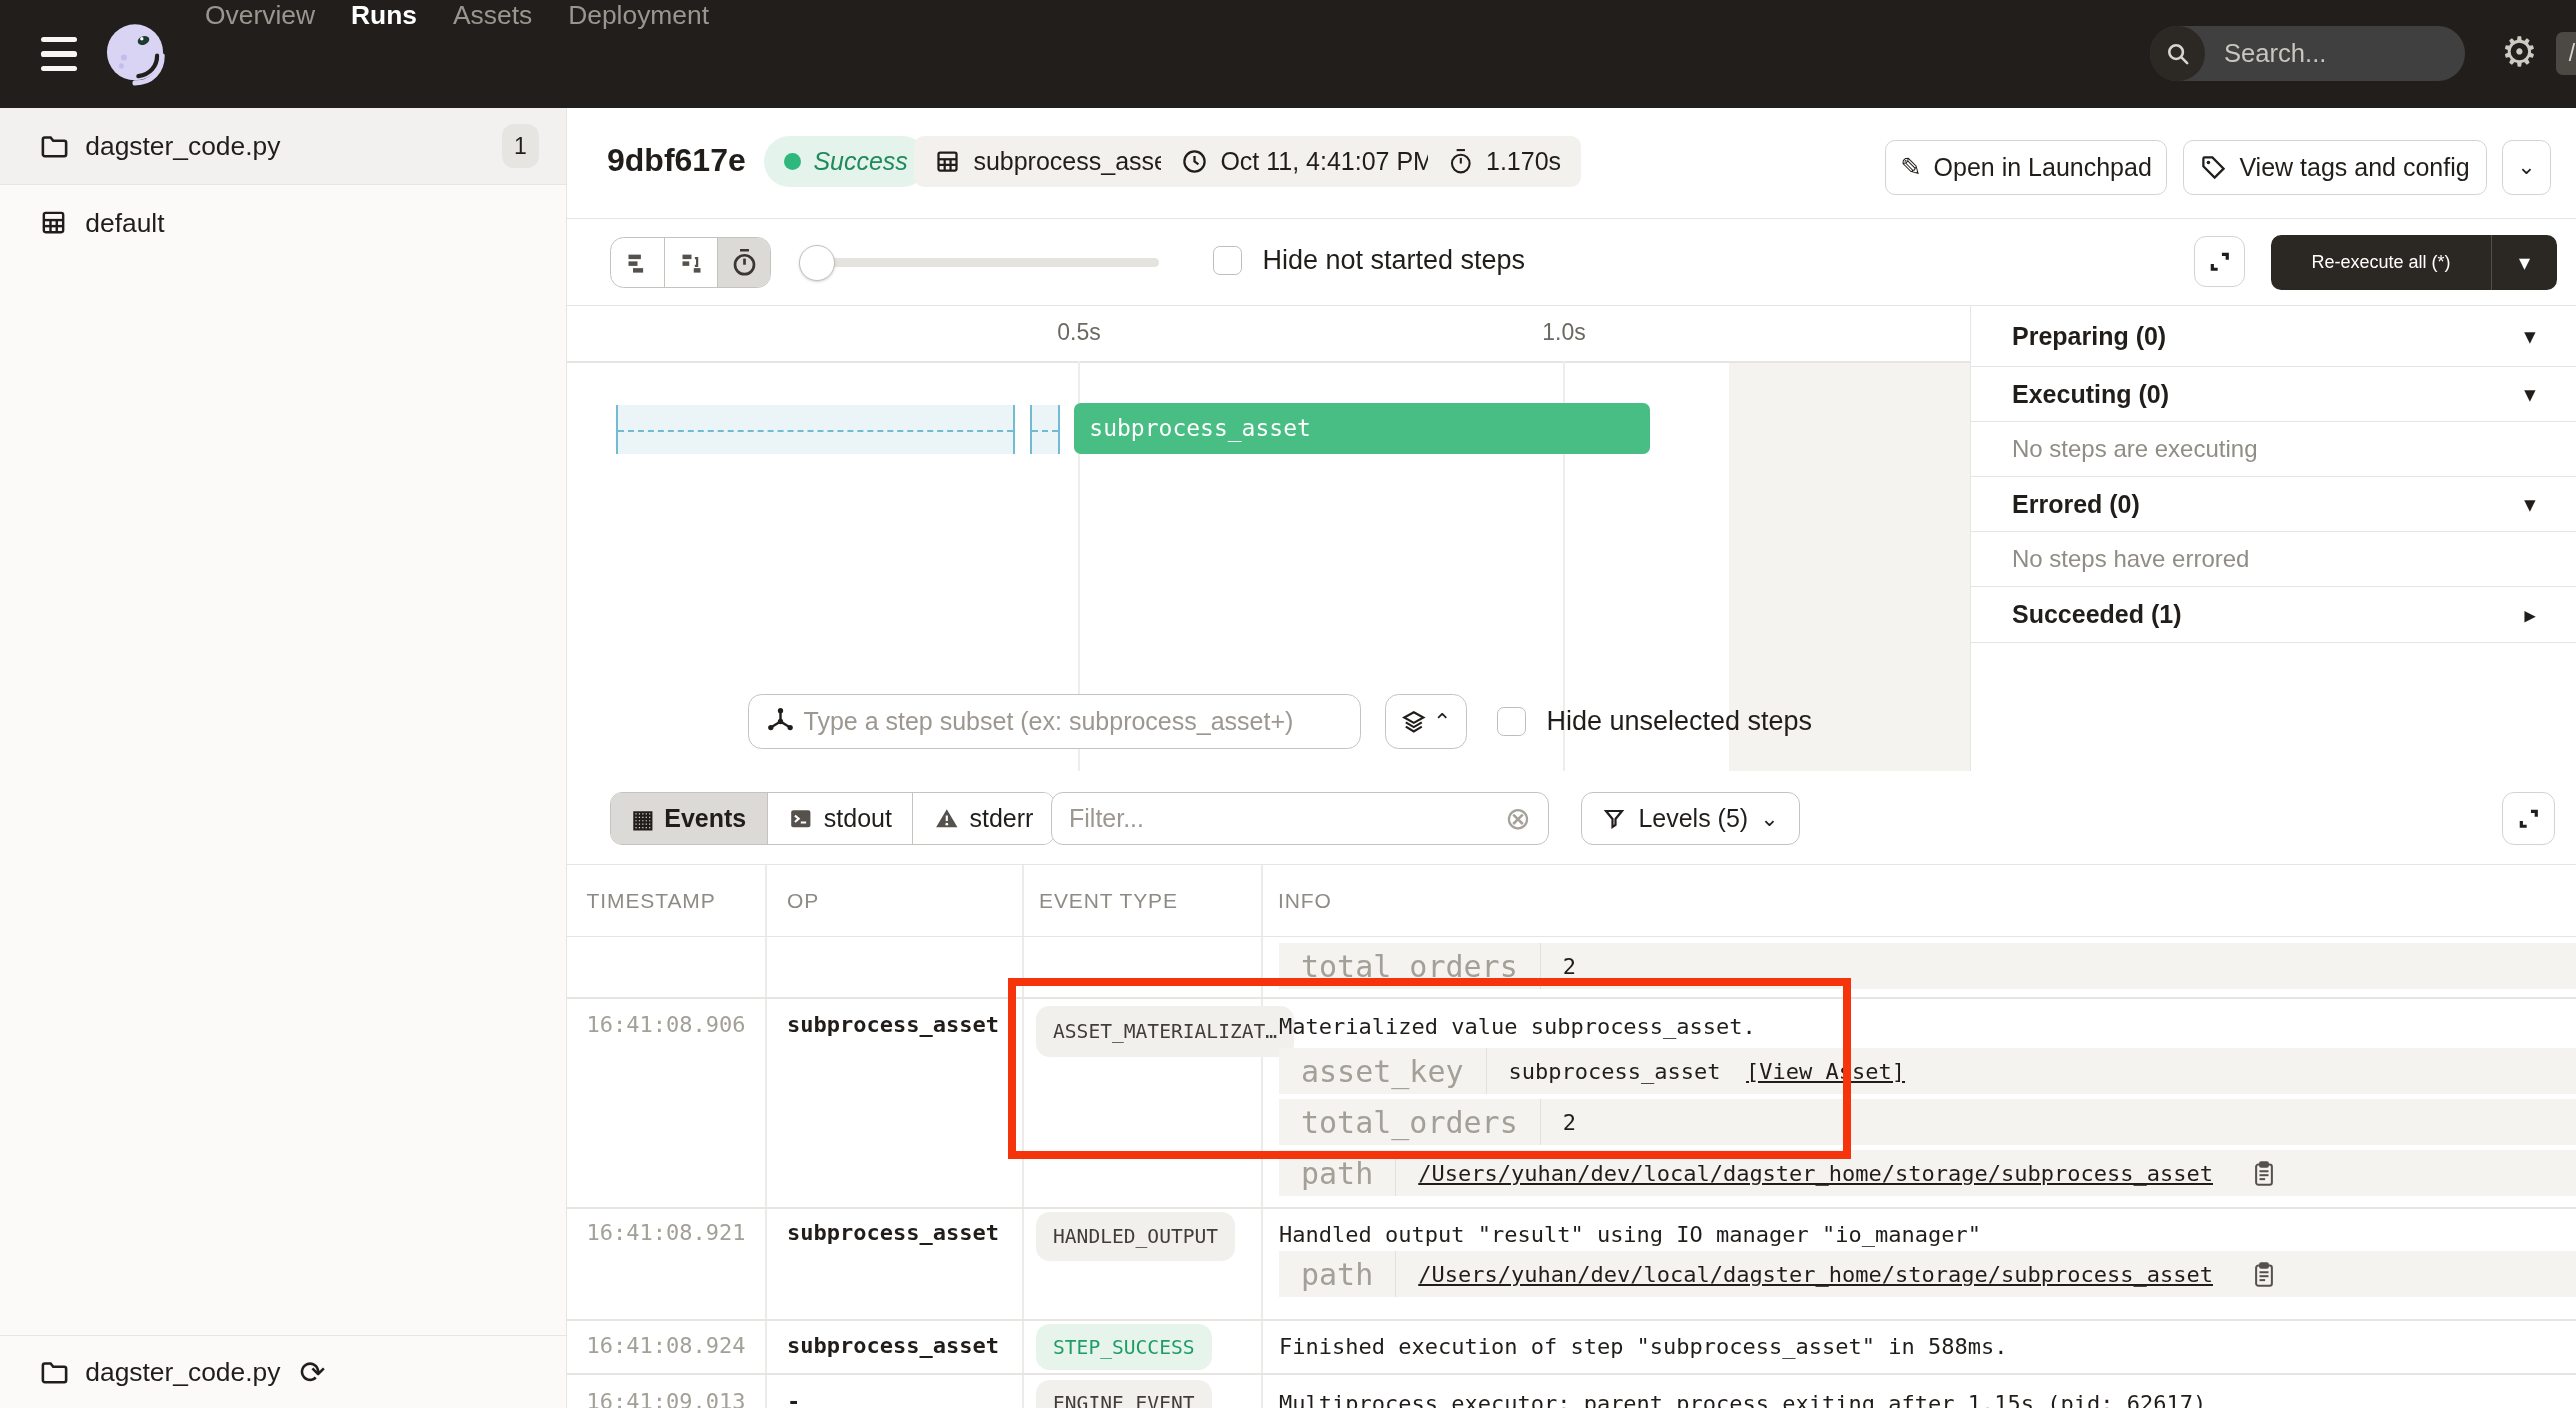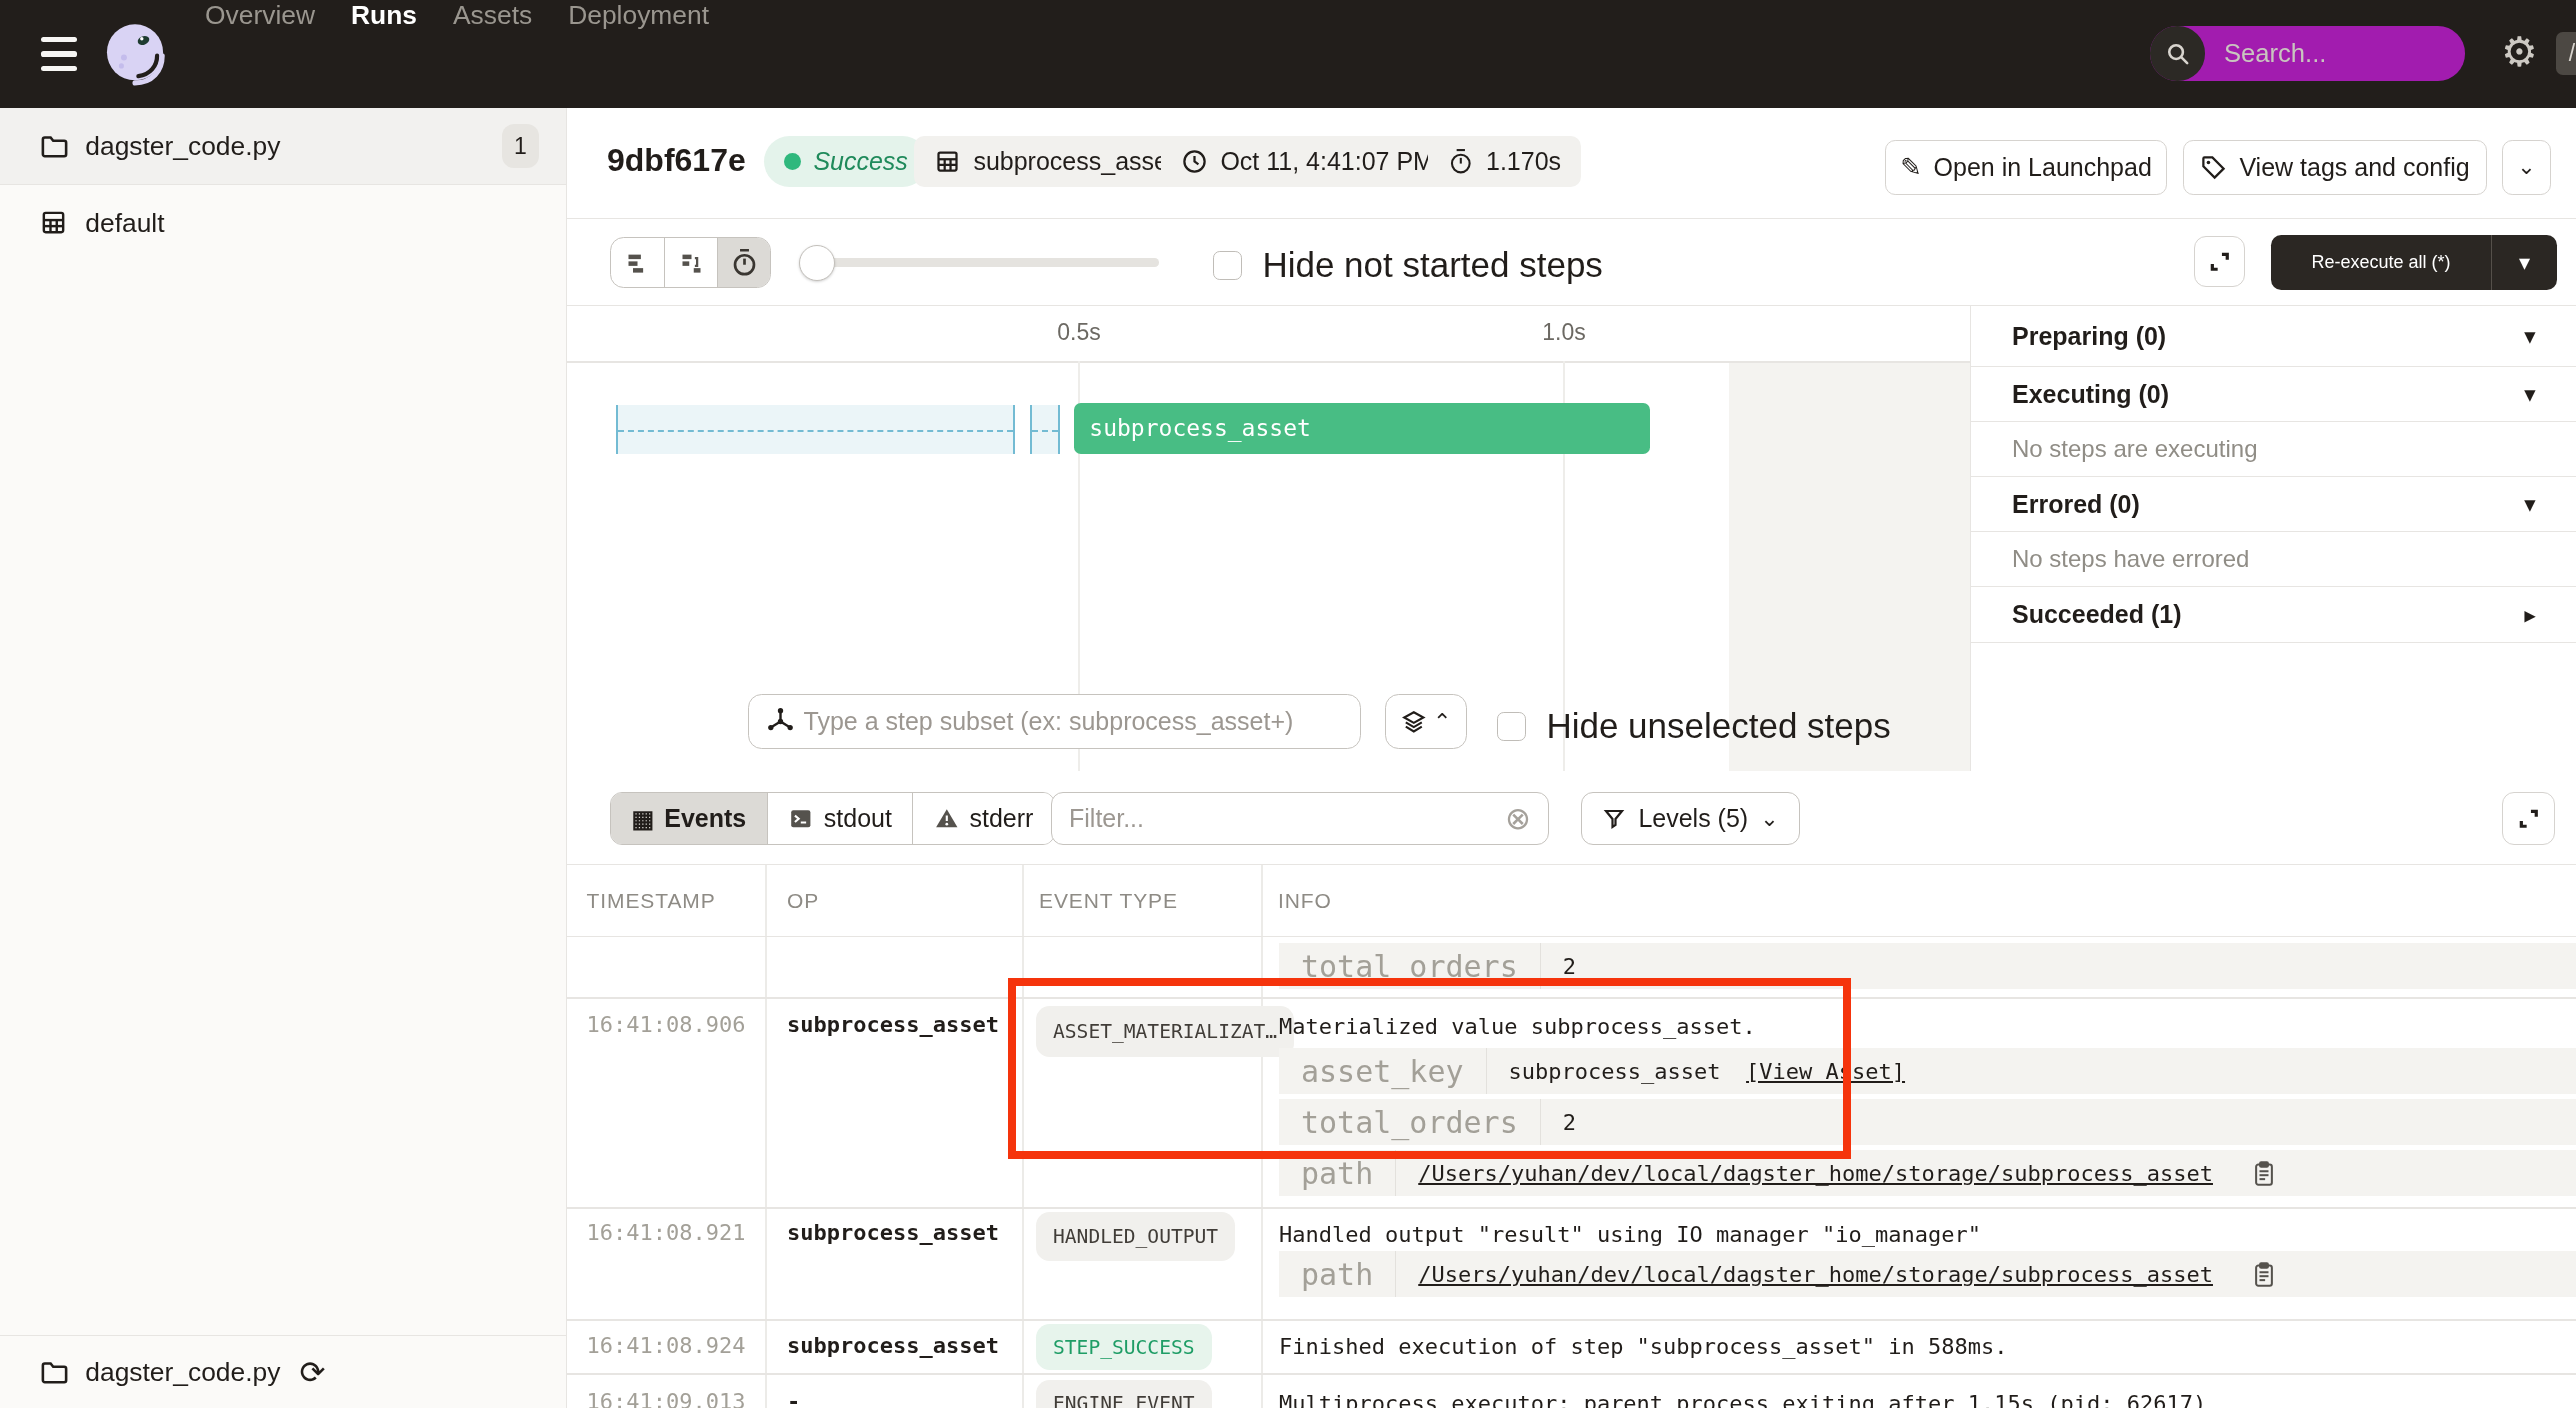--- a/index.html
+++ b/index.html
@@ -10,21 +10,21 @@
   .abs { position:absolute; }
 
   
   #topnav { left:0; top:0; width:2576px; height:108px; background:#221E1B; }
   .hamburger { left:41px; top:37px; width:36px; height:34px; display:flex; flex-direction:column; justify-content:space-between; cursor:pointer; }
   .hamburger span { display:block; height:5.1px; border-radius:2.6px; background:#F7F6F4; }
   .logo { left:101px; top:19.6px; width:68px; height:68px; }
   .navlinks { left:205px; top:0; height:108px; display:flex; align-items:flex-start; gap:36px; }
   .navlink { font-size:26.4px; color:#9A968F; cursor:pointer; }
   .navlink.active { color:#FFFFFF; font-weight:700; }
-  .search-pill { left:2150px; top:26.4px; width:315px; height:55px; border-radius:27px; background:#a21caf; display:flex; align-items:center; }
+  .search-pill { left:2150px; top:26.4px; width:315px; height:55px; border-radius:27px; background:#404040; display:flex; align-items:center; }
   .search-iconwrap { width:55px; height:55px; border-radius:27px; background:#2C2925; display:flex; align-items:center; justify-content:center; flex:0 0 auto; }
   .search-pill input { flex:1; background:transparent; border:none; outline:none; color:#E8E5E0; font-size:25.6px; padding-left:19px; font-family:"Liberation Sans",sans-serif; }
   .search-pill input::placeholder { color:#C9C5BF; opacity:1; }
   .slash-badge { width:32px; height:43px; margin-right:13.6px; border-radius:6.8px; background:#4C4843; color:#D8D4CE; font-size:23px; display:flex; align-items:center; justify-content:center; flex:0 0 auto; }
   .gear { left:2501px; top:32px; font-size:41px; color:#CDC9C3; line-height:1; cursor:pointer; }
 
   
   #sidebar { left:0; top:108px; width:567px; height:1301px; background:#FBFAF8; border-right:1.7px solid #E7E5E2; }
   .side-item1 { position:absolute; left:0; top:0; width:566px; height:77px; background:#F2F1EF; border-bottom:1.7px solid #E7E5E2; display:flex; align-items:center; cursor:pointer; }
   .side-item2 { position:absolute; left:0; top:89px; width:566px; height:53px; display:flex; align-items:center; cursor:pointer; }
@@ -44,21 +44,21 @@
 
   
   #gtoolbar { left:567px; top:219px; width:2009px; height:87px; border-bottom:1.7px solid #E7E5E2; background:#fff; }
   .seg { left:43px; top:18px; height:51px; display:flex; border:1.7px solid #C6C3BE; border-radius:13.6px; overflow:hidden; background:#fff; }
   .seg .cell { width:53px; display:flex; align-items:center; justify-content:center; border-left:1.7px solid #C6C3BE; cursor:pointer; }
   .seg .cell:first-child { border-left:none; }
   .seg .cell.active { background:#DCDAD6; }
   .slider-track { left:244px; top:39px; width:348px; height:8.5px; border-radius:4.3px; background:#E5E3DF; cursor:pointer; }
   .slider-knob { left:232px; top:25.6px; width:36px; height:36px; border-radius:50%; background:#fff; border:1.7px solid #C3C0BB; box-shadow:0 0.9px 2.6px rgba(0,0,0,.18); cursor:grab; }
   .cbx { width:29px; height:29px; border:1.7px solid #C0BDB8; border-radius:6.8px; background:#fff; flex:0 0 auto; cursor:pointer; }
-  .cbrow { position:absolute; display:flex; align-items:center; gap:20.4px; font-size:35px; color:#211D1A; }
+  .cbrow { position:absolute; display:flex; align-items:center; gap:20.4px; font-size:27px; color:#211D1A; }
   .sqbtn { position:absolute; width:53px; height:53px; border:1.7px solid #D6D3CF; border-radius:12px; background:#fff; display:flex; align-items:center; justify-content:center; cursor:pointer; }
   .reexec { left:1704px; top:16px; width:286px; height:55px; background:#2B2723; border-radius:10.2px; display:flex; align-items:center; color:#fff; cursor:pointer; }
   .reexec .lbl { flex:1; text-align:center; font-size:18px; }
   .reexec .caretbox { width:66px; height:55px; border-left:1.7px solid #55504A; display:flex; align-items:center; justify-content:center; font-size:22px; }
 
   
   #gantt { left:567px; top:306px; width:1403px; height:465px; background:#fff; }
   .tick { position:absolute; top:12.8px; width:102px; text-align:center; font-size:23px; color:#6C6963; }
   .axisline { position:absolute; left:0; top:55px; width:1403px; height:1.7px; background:#E7E5E2; }
   .gridline { position:absolute; top:55px; width:1.7px; height:410px; background:#EEEDEA; }

